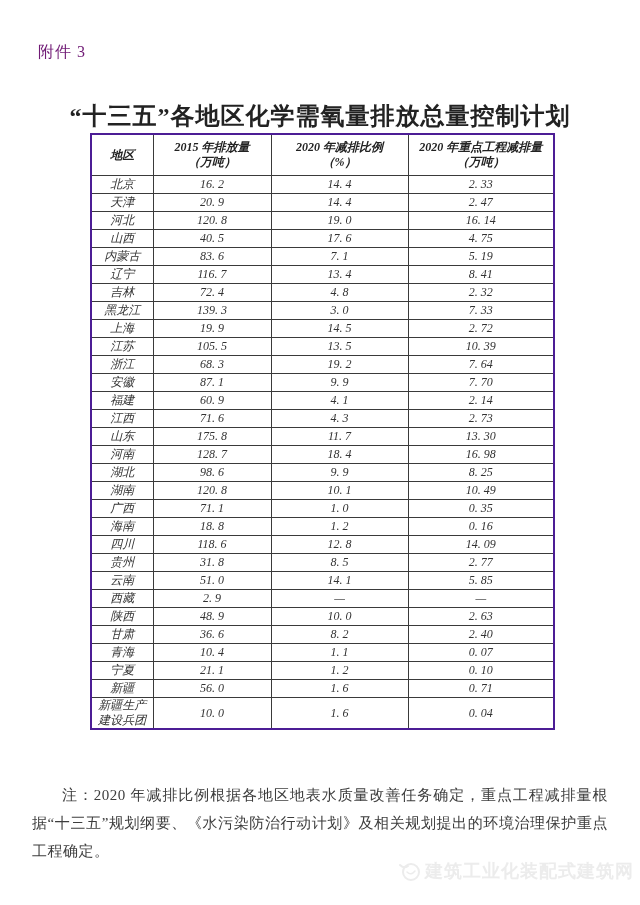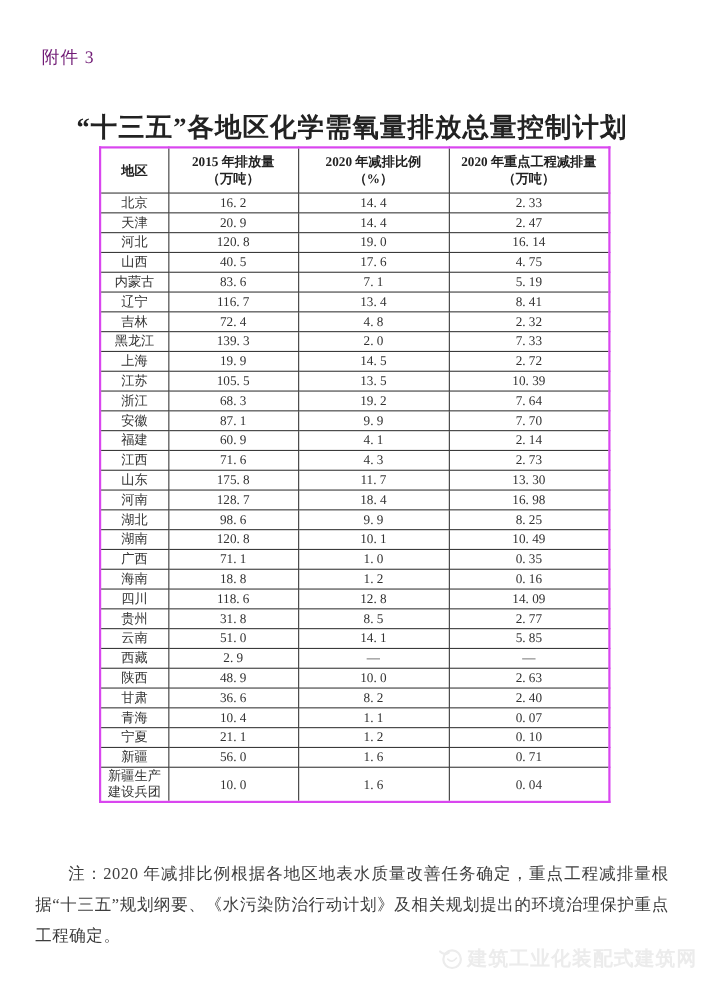--- a/index.html
+++ b/index.html
@@ -18,22 +18,22 @@
   .doc-title{
     position:absolute;left:0;top:86px;width:640px;
     text-align:center;font-weight:bold;font-size:24px;
     letter-spacing:1px;color:#222;margin-top:14px;
   }
   table.data-table{
     position:absolute;left:90px;top:133px;
     width:463px;
     border-collapse:collapse;
     table-layout:fixed;
-    border:2px solid #d946ef;
-    font-size:12px;color:#333;
+    border:2px solid #4c1d95;
+    font-size:12px;color:#333;font-style:italic;
   }
   table.data-table col.c1{width:62px;}
   table.data-table col.c2{width:118px;}
   table.data-table col.c3{width:137px;}
   table.data-table col.c4{width:146px;}
   table.data-table th, table.data-table td{
     border:1px solid #3a3a3a;
     text-align:center;
     vertical-align:middle;
     padding:0 2px;
@@ -138,21 +138,21 @@
         </tr>
         <tr>
           <td>吉林</td>
           <td>72. 4</td>
           <td>4. 8</td>
           <td>2. 32</td>
         </tr>
         <tr>
           <td>黑龙江</td>
           <td>139. 3</td>
-          <td>2. 0</td>
+          <td>3. 0</td>
           <td>7. 33</td>
         </tr>
         <tr>
           <td>上海</td>
           <td>19. 9</td>
           <td>14. 5</td>
           <td>2. 72</td>
         </tr>
         <tr>
           <td>江苏</td>

